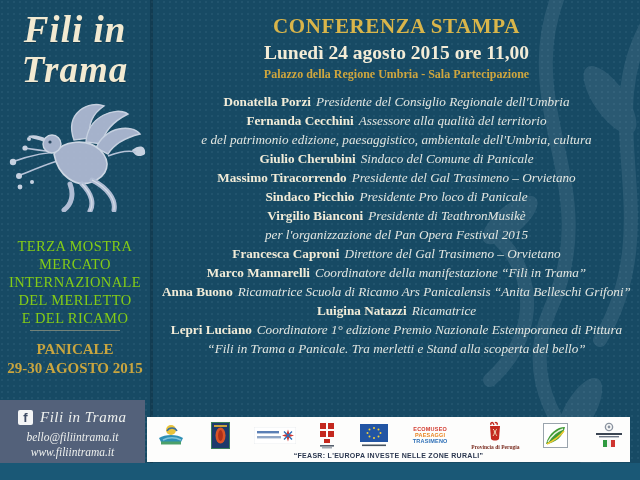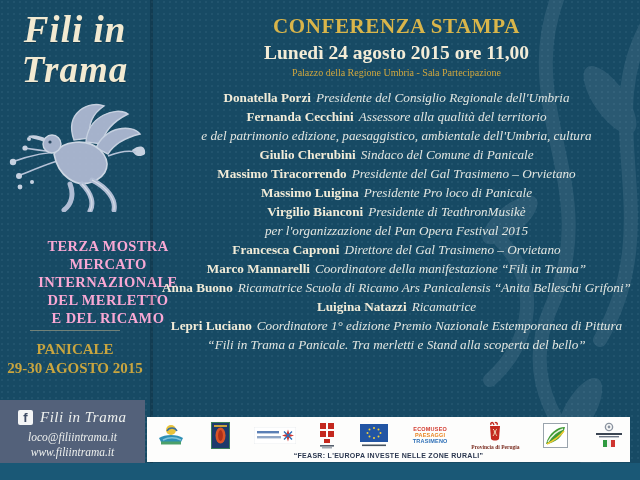--- a/index.html
+++ b/index.html
@@ -11,41 +11,41 @@
   
   .bg-flourish{position:absolute;right:-30px;top:-20px;width:320px;height:500px;opacity:.10;pointer-events:none;}
 
   
   .sidebar{position:absolute;left:0;top:0;width:150px;height:480px;}
   .seam{position:absolute;left:150px;top:0;width:3px;height:480px;background:rgba(0,0,0,.18);}
   .brand{position:absolute;left:0;top:10px;width:150px;text-align:center;color:#f2ead2;
     font-style:italic;font-weight:bold;line-height:40px;font-size:37px;letter-spacing:1px;
     text-shadow:0 1px 0 rgba(0,0,0,.25);}
   .lace{position:absolute;left:4px;top:92px;width:142px;height:120px;}
-  .show-title{position:absolute;left:0;top:237px;width:150px;text-align:center;color:#f9a8d4;
-    font-weight:bold;font-size:14.5px;line-height:18px;letter-spacing:.4px;padding-left:33px;}
+  .show-title{position:absolute;left:0;top:237px;width:150px;text-align:center;color:#84cc16;
+    font-weight:normal;font-size:14.5px;line-height:18px;letter-spacing:.4px;}
   .divider{position:absolute;left:30px;top:330px;width:90px;height:1px;background:rgba(205,185,140,.5);}
   .place-block{position:absolute;left:0;top:340px;width:150px;text-align:center;color:#c9a53f;
     font-weight:bold;font-size:15px;line-height:19px;}
   .contact-band{position:absolute;left:0;top:400px;width:145px;height:63px;background:#53617a;
     color:#eef0ee;}
   .fb-row{position:absolute;left:18px;top:9px;display:flex;align-items:center;gap:7px;}
   .fb-icon{width:15px;height:15px;background:#f4f5f6;border-radius:2px;color:#3d4a63;
     font-family:"Liberation Sans",sans-serif;font-weight:bold;font-size:13px;line-height:15px;
     text-align:center;}
   .fb-label{font-style:italic;font-size:15px;letter-spacing:.5px;}
   .contact-line{position:absolute;left:0;width:145px;text-align:center;font-style:italic;font-size:11.5px;}
   .contact-email{top:31px;}
   .contact-web{top:46px;}
 
   
   .main{position:absolute;left:153px;top:0;width:487px;height:417px;text-align:center;}
   .hdr-title{margin-top:14px;color:#d9b54a;font-weight:bold;font-size:21px;letter-spacing:.6px;}
   .hdr-date{margin-top:3px;color:#f3ecd7;font-weight:bold;font-size:19.5px;}
-  .hdr-venue{margin-top:3px;color:#cfa63e;font-weight:normal;font-size:10px;}
+  .hdr-venue{margin-top:3px;color:#cfa63e;font-weight:bold;font-size:12px;}
   .speakers{margin-top:10px;white-space:nowrap;}
   .spk-line{height:19px;line-height:19px;font-size:13.2px;}
   .spk-name{font-weight:bold;color:#f2ecd8;margin-right:5px;}
   .spk-name:empty{display:none;margin:0;}
   .spk-role{font-style:italic;color:#e2e6e1;font-family:Liberation Serif, serif;}
   .note{margin-top:9px;color:#cfa63e;}
   .note-l1{font-weight:bold;font-size:13px;}
   .note-l2{font-style:italic;font-size:13px;margin-top:2px;}
   .note-l2 b{font-weight:bold;}
 
@@ -144,38 +144,38 @@
     <div class="place-block">
       <div>PANICALE</div>
       <div>29-30 AGOSTO 2015</div>
     </div>
 
     <div class="contact-band">
       <div class="fb-row">
         <span class="fb-icon">f</span>
         <span class="fb-label">Fili in Trama</span>
       </div>
-      <div class="contact-line contact-email">loco@filiintrama.it</div>
+      <div class="contact-line contact-email">bello@filiintrama.it</div>
       <div class="contact-line contact-web">www.filiintrama.it</div>
     </div>
   </div>
   <div class="seam"></div>
 
   <div class="main">
     <div class="hdr-title">CONFERENZA STAMPA</div>
     <div class="hdr-date">Lunedì 24 agosto 2015 ore 11,00</div>
     <div class="hdr-venue">Palazzo della Regione Umbria - Sala Partecipazione</div>
 
     <div class="speakers">
       <div class="spk-line"><span class="spk-name">Donatella Porzi</span><span class="spk-role">Presidente del Consiglio Regionale dell'Umbria</span></div>
       <div class="spk-line"><span class="spk-name">Fernanda Cecchini</span><span class="spk-role">Assessore alla qualità del territorio</span></div>
       <div class="spk-line"><span class="spk-role">e del patrimonio edizione, paesaggistico, ambientale dell'Umbria, cultura</span></div>
       <div class="spk-line"><span class="spk-name">Giulio Cherubini</span><span class="spk-role">Sindaco del Comune di Panicale</span></div>
       <div class="spk-line"><span class="spk-name">Massimo Tiracorrendo</span><span class="spk-role">Presidente del Gal Trasimeno – Orvietano</span></div>
-      <div class="spk-line"><span class="spk-name">Massimo Luigina</span><span class="spk-role">Presidente Pro loco di Panicale</span></div>
+      <div class="spk-line"><span class="spk-name">Sindaco Picchio</span><span class="spk-role">Presidente Pro loco di Panicale</span></div>
       <div class="spk-line"><span class="spk-name">Virgilio Bianconi</span><span class="spk-role">Presidente di TeathronMusikè</span></div>
       <div class="spk-line"><span class="spk-role">per l'organizzazione del Pan Opera Festival 2015</span></div>
       <div class="spk-line"><span class="spk-name">Francesca Caproni</span><span class="spk-role">Direttore del Gal Trasimeno – Orvietano</span></div>
       <div class="spk-line"><span class="spk-name">Marco Mannarelli</span><span class="spk-role">Coordinatore della manifestazione “Fili in Trama”</span></div>
       <div class="spk-line"><span class="spk-name">Anna Buono</span><span class="spk-role">Ricamatrice Scuola di Ricamo Ars Panicalensis “Anita Belleschi Grifoni”</span></div>
       <div class="spk-line"><span class="spk-name">Luigina Natazzi</span><span class="spk-role">Ricamatrice</span></div>
       <div class="spk-line"><span class="spk-name">Lepri Luciano</span><span class="spk-role">Coordinatore 1° edizione Premio Nazionale Estemporanea di Pittura</span></div>
       <div class="spk-line"><span class="spk-role">“Fili in Trama a Panicale. Tra merletti e Stand alla scoperta del bello”</span></div>
     </div>
 

